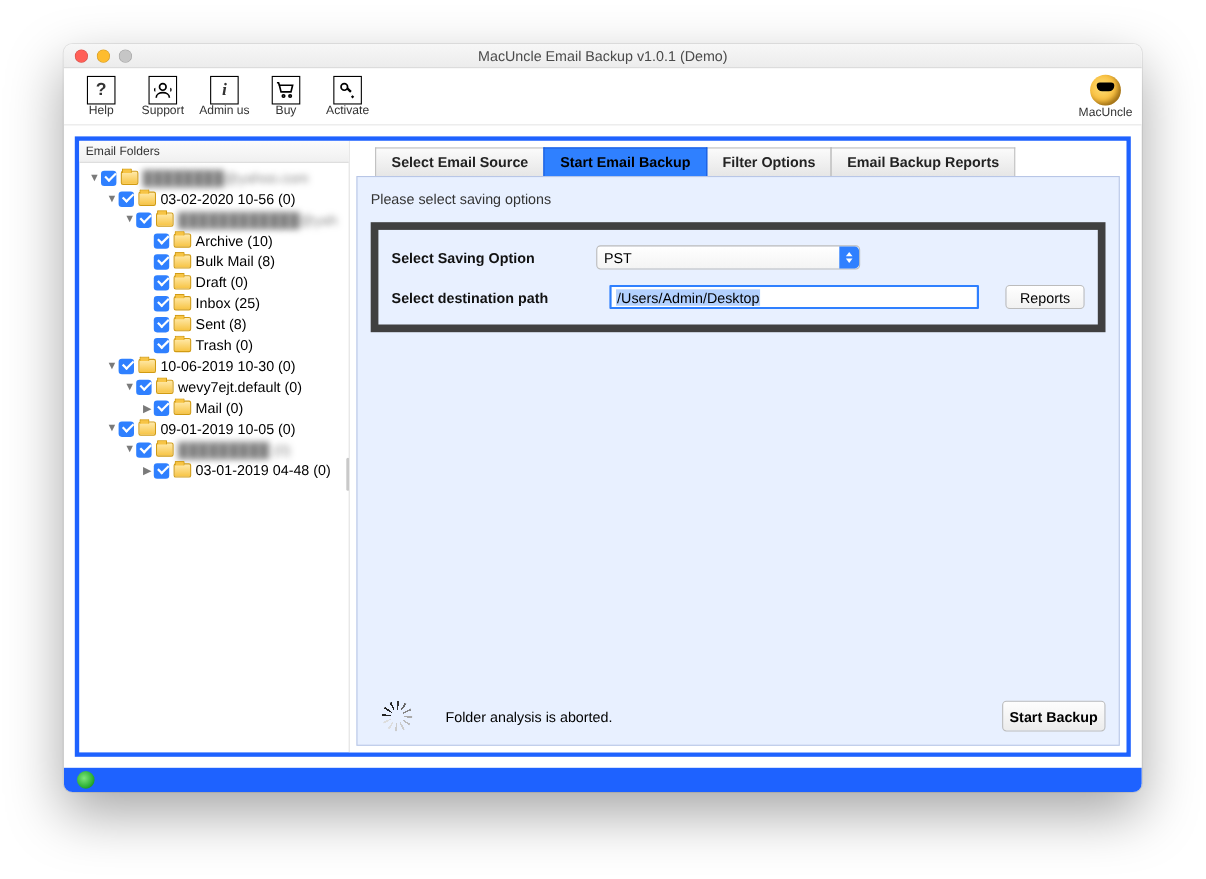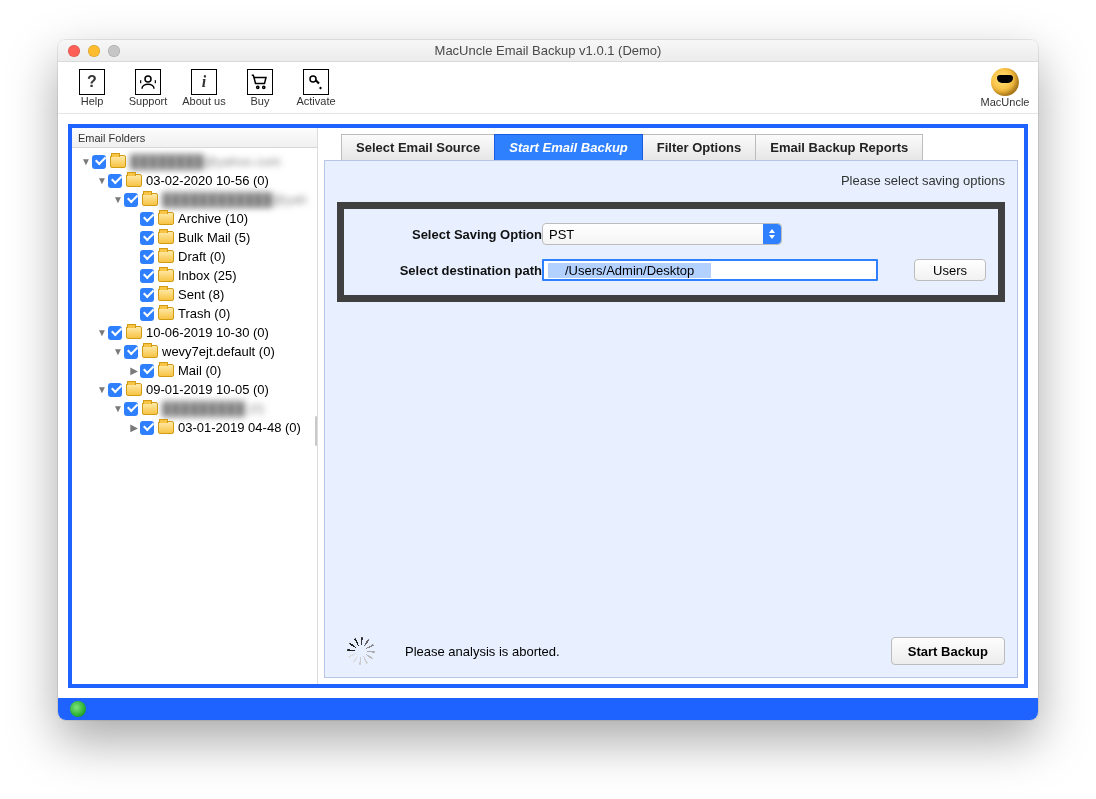--- a/index.html
+++ b/index.html
@@ -208,43 +208,41 @@
     color:#222;
     background: linear-gradient(#fbfbfb,#e6e6e6);
     border:1px solid #bcbcbc;
     border-bottom:none;
     margin-right:-1px;
     display:flex;align-items:center;
     cursor:default;
   }
   .tab.active {
     background:#2f80ff;
-    color:#ffffff;
+    color:#000000;
     border-color:#1a5de0;
     z-index:1;
-    font-style:italic;
   }
   .tabbody {
     flex:1;
     margin:0 6px 6px 6px;
     background:#e8f0ff;
     border:1px solid #b8c6e6;
     display:flex;
     flex-direction:column;
     padding:12px;
-    text-align:right;
   }
   .prompt { font-size:13px; color:#333; margin-bottom:14px; }
   .optbox {
     border:7px solid #404040;
     background:#e8f0ff;
     padding:14px 12px;
   }
   .row { display:flex; align-items:center; margin-bottom:14px; }
-  .row:last-child { margin-bottom:0; }
+  .row:last-child { margin-bottom:0;gap:12px; }
   .row-label { width:186px; font-size:13px; font-weight:600; color:#111; }
   .select {
     width:240px; height:22px;
     background: linear-gradient(#fff,#f4f4f4);
     border:1px solid #bcbcbc;
     border-radius:4px;
     display:flex; align-items:center;
     padding-left:6px;
     position:relative;
     font-size:13px;
@@ -264,21 +262,21 @@
     width:336px; height:22px;
     border:2px solid #2f80ff;
     background:#fff;
     border-radius:1px;
     padding-left:4px;
     font-size:13px;
     display:flex;align-items:center;
   }
   .path-input span{
     background:#b3d1ff;
-    padding:0 17px;
+    padding:0 1px;
   }
   .browse-btn {
     margin-left:auto;
     height:22px; width:72px;
     background: linear-gradient(#fff,#f1f1f1);
     border:1px solid #bcbcbc;
     border-radius:4px;
     display:flex;align-items:center;justify-content:center;
     font-size:13px;
   }
@@ -307,21 +305,21 @@
         #222 330deg 338deg, transparent 338deg 360deg);
     -webkit-mask: radial-gradient(circle, transparent 6px, #000 6px);
             mask: radial-gradient(circle, transparent 6px, #000 6px);
     margin:0 30px 0 10px;
   }
   .status-block { display:flex;flex-direction:column;gap:16px;font-size:13px;}
   .status-email { color:#000; }
   .status-email .blur { color:transparent; text-shadow:0 0 6px rgba(0,0,0,.5);}
   .start-btn {
     margin-left:auto;
-    height:28px; padding:0 16px;
+    height:28px; padding:0 6px;
     background: linear-gradient(#fdfdfd,#ececec);
     border:1px solid #bcbcbc;
     border-radius:4px;
     font-size:13px;font-weight:600;
     display:flex;align-items:center;
   }
   
   .bottombar {
     height:22px;
     background:#1e62ff;
@@ -359,21 +357,21 @@
             <path d="M4 21c0-4 4-6 8-6s8 2 8 6"></path>
           <path d="M3 10c-1 0-1 3 0 3M21 10c1 0 1 3 0 3"></path>
         </svg>
       </div>
       <span>Support</span>
     </div>
     <div class="tool">
       <div class="tool-icon">
           <i style="font-family:serif">i</i>
         </div>
-      <span>About us</span>
+      <span>Admin us</span>
     </div>
     <div class="tool">
       <div class="tool-icon">
         <svg width="18" height="18" viewBox="0 0 24 24" fill="none" stroke="#000" stroke-width="2">
           <path d="M4 6h16l-2 8H6z"></path>
             <circle cx="9" cy="19" r="1.5"></circle>
             <circle cx="17" cy="19" r="1.5"></circle>
           <path d="M4 6l-1-3H1"></path>
         </svg>
       </div>
@@ -427,21 +425,21 @@
             <span class="disclose blank"> </span>
             <span class="chk"></span>
             <span class="folder"></span>
             <span class="tree-label">Archive (10)</span>
           </div>
           <div class="tree-row">
             <span class="indent" style="width: 56px;"></span>
             <span class="disclose blank"> </span>
             <span class="chk"></span>
             <span class="folder"></span>
-            <span class="tree-label">Bulk Mail (5)</span>
+            <span class="tree-label">Bulk Mail (8)</span>
           </div>
           <div class="tree-row">
             <span class="indent" style="width: 56px;"></span>
             <span class="disclose blank"> </span>
             <span class="chk"></span>
             <span class="folder"></span>
             <span class="tree-label">Draft (0)</span>
           </div>
           <div class="tree-row">
             <span class="indent" style="width: 56px;"></span>
@@ -526,28 +524,28 @@
             <div class="select">
               <span>PST</span>
               <div class="arrows"></div>
             </div>
           </div>
           <div class="row">
             <div class="row-label">Select destination path</div>
             <div class="path-input">
               <span>/Users/Admin/Desktop</span>
             </div>
-            <div class="browse-btn">Users</div>
+            <div class="browse-btn">Reports</div>
           </div>
         </div>
 
         <div class="footer">
           <div class="spinner"></div>
           <div class="status-block">
-            <div>Please analysis is aborted.</div>
+            <div>Folder analysis is aborted.</div>
           </div>
           <div class="start-btn">Start Backup</div>
         </div>
       </div>
     </div>
 
   </div>
 
   <div class="bottombar">
     <div class="mini-logo"></div>

